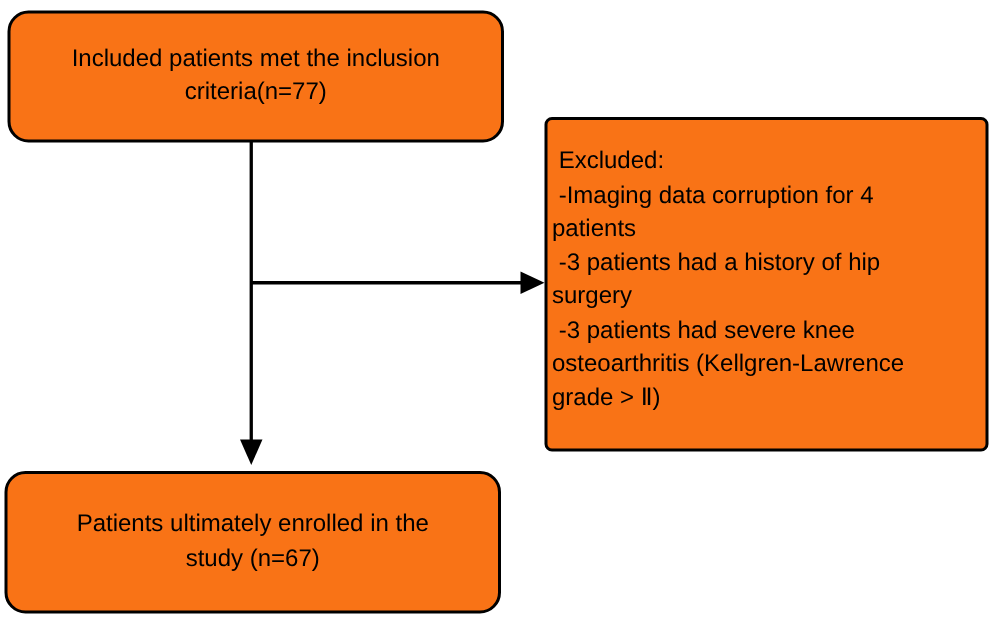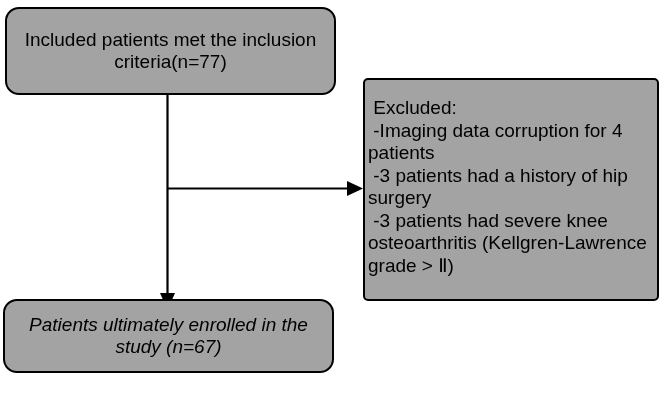--- a/index.html
+++ b/index.html
@@ -19,22 +19,22 @@
   #connectors {
     position: absolute;
     left: 0;
     top: 0;
     pointer-events: none;
   }
   .box {
     position: absolute;
     box-sizing: border-box;
     border: 2.6px solid #000000;
-    background: #a3a3a3;
-    font-size: 19px;
+    background: #f97316;
+    font-size: 16px;
     line-height: 22.5px;
     white-space: pre-wrap;
   }
   .box.centered {
     display: flex;
     align-items: center;
     justify-content: center;
     text-align: center;
     border-radius: 14px;
   }
@@ -48,24 +48,23 @@
     left: 363px;
     top: 78px;
     width: 296px;
     height: 223px;
     border-radius: 5px;
     padding: 17px 5px 0 3px;
     text-align: left;
   }
   #box-enrolled {
     left: 3px;
-    top: 299px;
+    top: 314px;
     width: 331px;
-    height: 74px;
-    font-style: italic;
+    height: 95px;
   }
 </style>
 </head>
 <body>
 
 <div id="canvas">
 
   <svg id="connectors" width="664" height="411" viewBox="0 0 664 411">
     <line x1="167.5" y1="94" x2="167.5" y2="296" stroke="#000000" stroke-width="2.2"></line>
     <polygon points="167.5,310 160,293 175,293" fill="#000000"></polygon>

